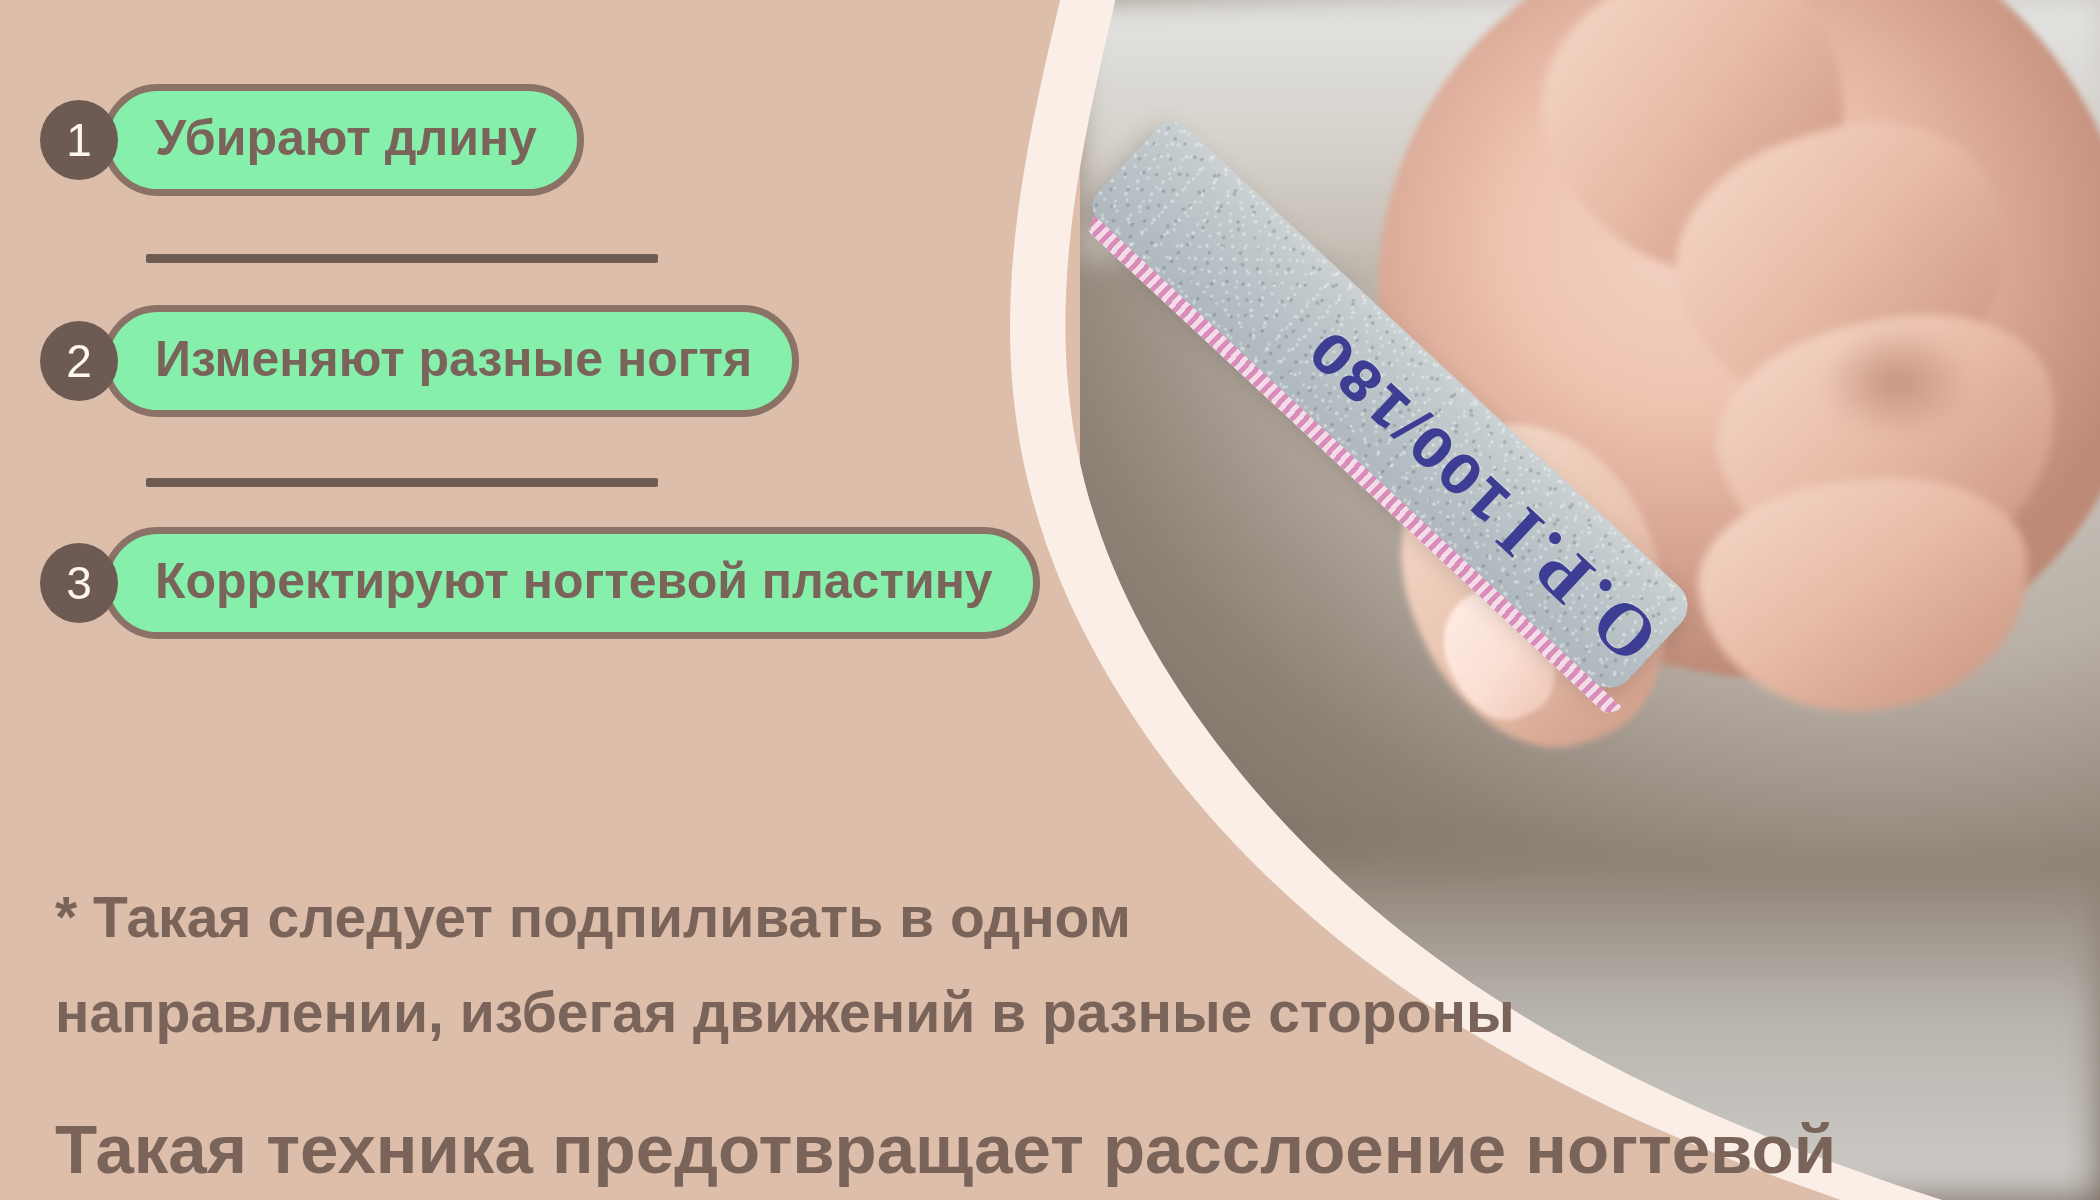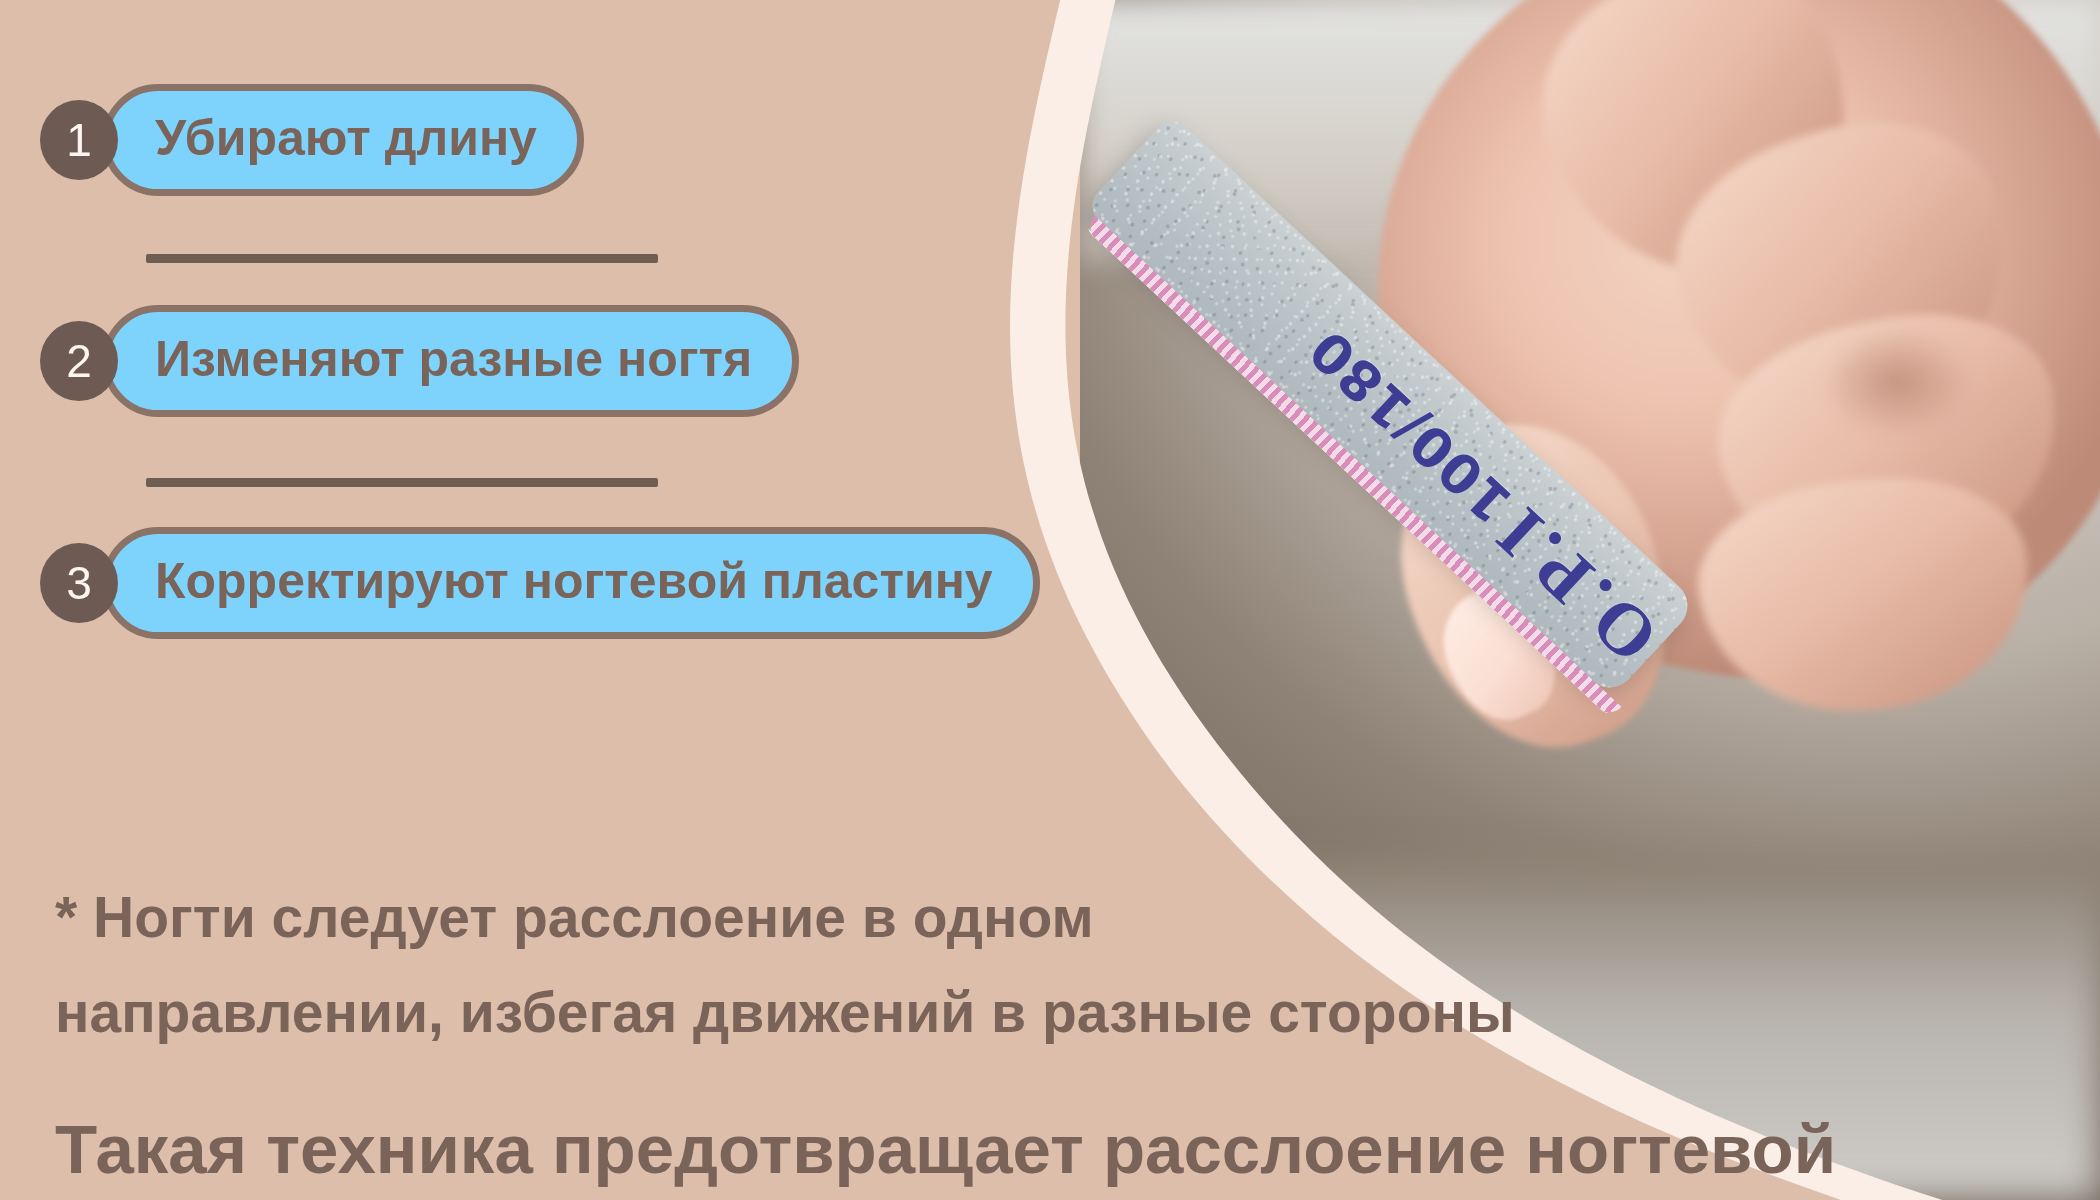--- a/index.html
+++ b/index.html
@@ -114,21 +114,21 @@
   .step-row{position:absolute;display:flex;align-items:center;}
   .step-num{
     width:78px;height:80px;border-radius:50%;
     background:#6d5b53;color:#fdf6f1;
     display:flex;align-items:center;justify-content:center;
     font-size:46px;font-weight:400;flex:0 0 auto;
     z-index:2;
   }
   .pill{
     margin-left:-16px;
-    background:#7dd3fc;
+    background:#86efac;
     border:7px solid #8b7267;
     border-radius:60px;
     padding:18px 40px 22px 46px;
     color:#7a6359;
     font-size:50px;
     font-weight:700;
     white-space:nowrap;
     box-sizing:border-box;
     display:flex;align-items:center;
     height:112px;
@@ -203,21 +203,21 @@
     <div class="divider" style="left:146px;top:478px;width:512px;"></div>
 
     <div class="step-row" style="left:40px;top:527px;">
       <div class="step-num">3</div>
       <div class="pill">Корректируют ногтевой пластину</div>
     </div>
 
   </div>
 
   <div class="note">
-    <div>* Ногти следует расслоение в одном</div>
+    <div>* Такая следует подпиливать в одном</div>
     <div class="l2">направлении, избегая движений в разные стороны</div>
   </div>
 
   <div class="note-2">
     <div>Такая техника предотвращает расслоение ногтевой пластины</div>
   </div>
 
 </div>
 
 </body></html>

